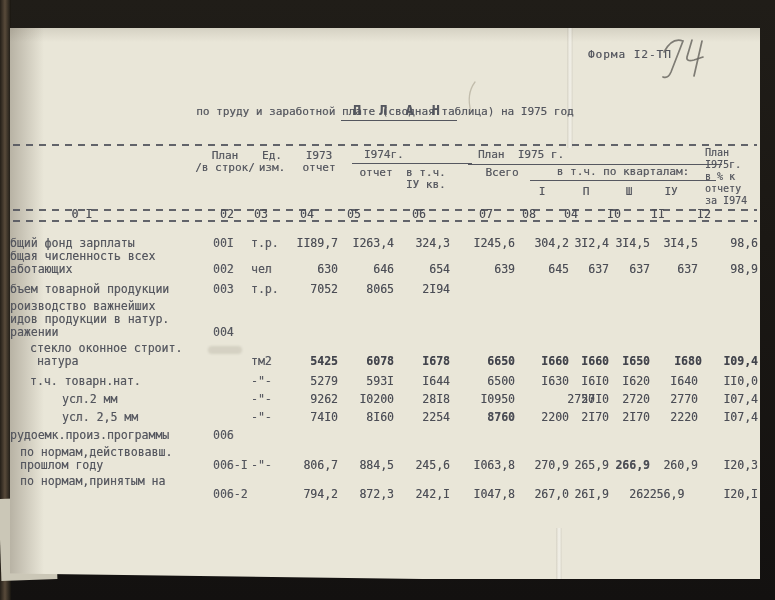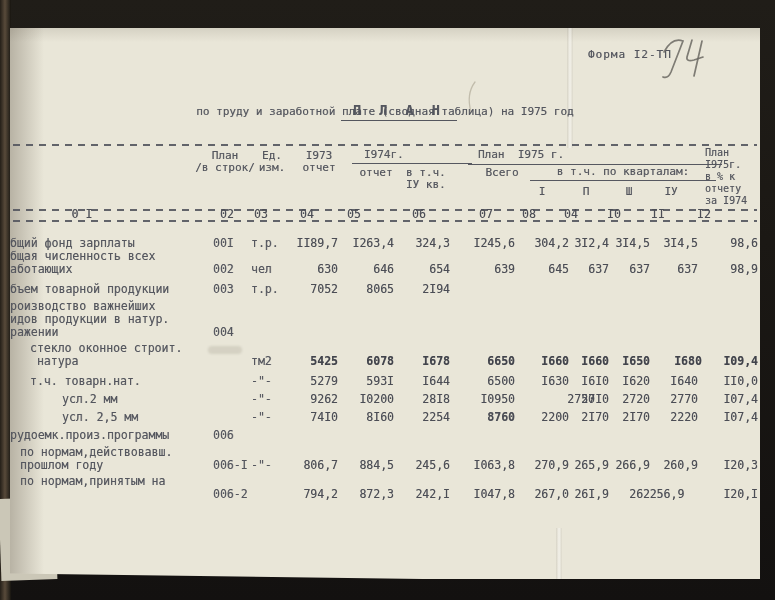--- a/index.html
+++ b/index.html
@@ -222,21 +222,21 @@
         <div class="row" style="margin-top: 4px; height: 26px;">
           <div class="lbl" style="left: 10px;"><div>по нормам,действовавш.</div><div>прошлом году</div></div>
           <span class="code">006-I</span>
           <span class="unit">-"-</span>
           <span class="val" style="left: 266px;">806,7</span>
           <span class="val" style="left: 322px;">884,5</span>
           <span class="val" style="left: 378px;">245,6</span>
           <span class="val" style="left: 443px;">I063,8</span>
           <span class="val" style="left: 497px;">270,9</span>
           <span class="val" style="left: 537px;">265,9</span>
-          <span class="val" style="left: 578px;">266,9</span>
+          <span class="val" style="left: 578px; font-weight: bold;">266,9</span>
           <span class="val" style="left: 626px;">260,9</span>
           <span class="val" style="left: 686px;">I20,3</span>
         </div>
         <div class="row" style="margin-top: 3px; height: 26px;">
           <div class="lbl" style="left: 10px;"><div>по нормам,принятым на</div></div>
           <span class="code">006-2</span>
           <span class="val" style="left: 266px;">794,2</span>
           <span class="val" style="left: 322px;">872,3</span>
           <span class="val" style="left: 378px;">242,I</span>
           <span class="val" style="left: 443px;">I047,8</span>

